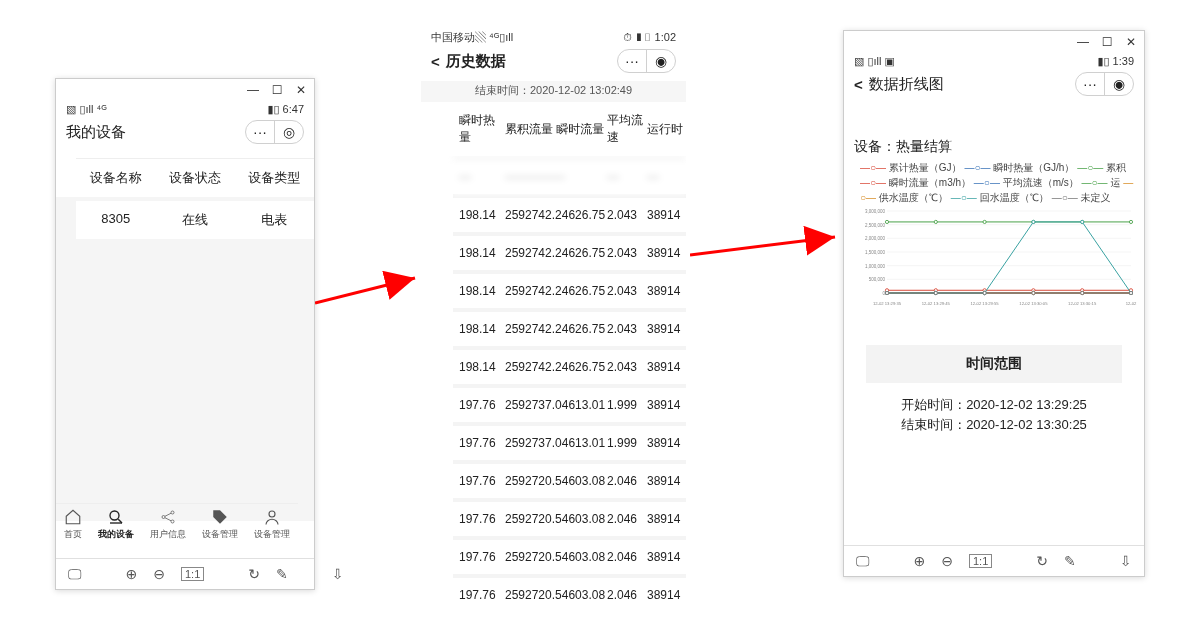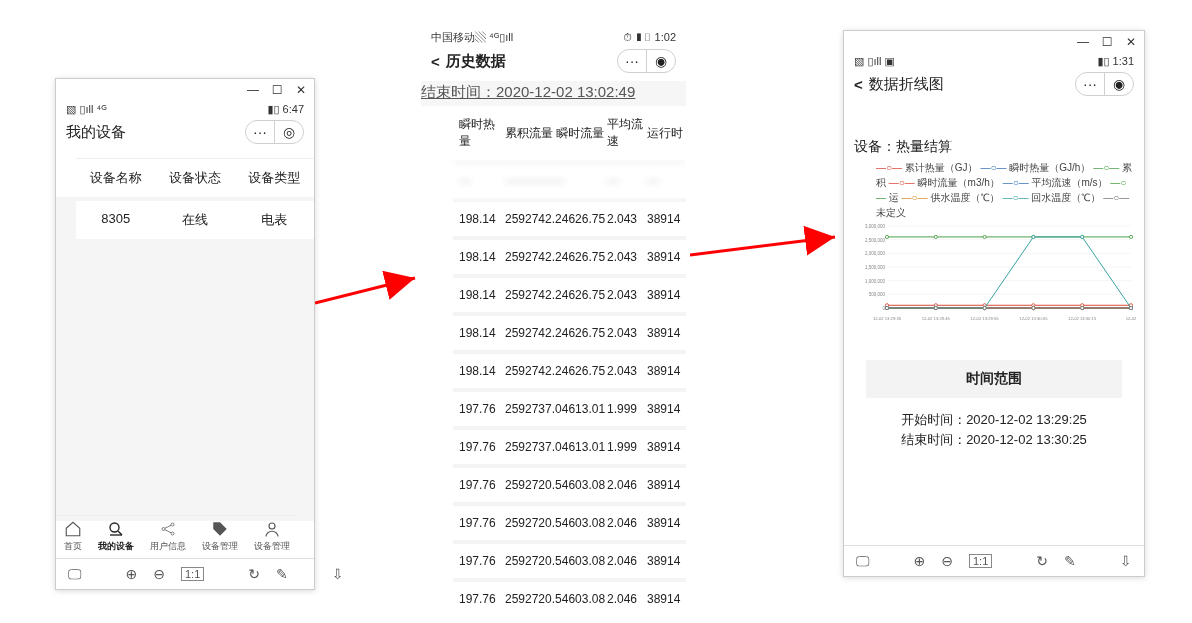--- a/index.html
+++ b/index.html
@@ -86,47 +86,47 @@
   }
   #phone1 .device-tab-header{font-weight:500;border-top:1px solid #eee;margin-top:6px;}
   #phone1 .device-list{background:#f5f5f5;padding-top:4px;height:320px;}
   #phone1 .device-row{margin-bottom:4px;}
   #phone1 .tabbar{
     position:absolute;
     bottom:32px;left:0;right:16px;
     display:flex;
     border-top:1px solid #eee;
     justify-content:space-around;
-    padding:4px 0 4px 0;
+    padding:4px 0 16px 0;
   }
   #phone1 .tabbar .tab{display:flex;flex-direction:column;align-items:center;font-size:9px;gap:2px;color:#555;}
   #phone1 .tabbar .tab.active{color:#222;font-weight:600;}
   #phone1 .tabbar svg{width:18px;height:18px;}
   
   #phone2{left:421px;top:30px;width:265px;height:570px;border:none;box-shadow:none;}
   #phone2 .status-bar{padding-top:0;}
-  #phone2 .summary-line{font-size:15px;text-align:left;color:#555;padding:2px 0 4px 0;background:#f6f6f6;text-decoration:underline;}
+  #phone2 .summary-line{font-size:11px;text-align:center;color:#555;padding:2px 0 4px 0;background:#f6f6f6;}
   #phone2 .table-head,
   #phone2 .table-row{
     display:grid;
     grid-template-columns:44px 100px 38px 44px;
     gap:2px;
     font-size:12px;
     padding:10px 6px;
     align-items:center;
     margin-left:32px;
   }
   #phone2 .table-head{font-weight:500;background:#fff;}
   #phone2 .table-row{background:#fff;border-top:4px solid #f4f4f4;}
   #phone2 .table-body{max-height:480px;overflow:hidden;}
   #phone2 .blur-row{filter:blur(3px);color:#aaa;}
   
   #phone3{left:843px;top:30px;width:300px;height:545px;}
   #phone3 .device-line{font-size:14px;padding:2px 10px;margin-top:32px;}
-  #phone3 .legend{font-size:10px;padding:2px 8px 2px 32px;line-height:15px;color:#444;}
+  #phone3 .legend{font-size:10px;padding:2px 8px 2px 16px;line-height:15px;color:#444;}
   #phone3 .chart-wrap{padding:0 6px 2px 8px;}
   #phone3 svg.chart{width:100%;height:100px;display:block;}
   #phone3 .time-range-title{
     background:#f3f3f3;
     text-align:center;
     font-weight:600;
     font-size:14px;
     padding:10px 0;
     margin:36px 22px 12px 22px;
   }
@@ -323,21 +323,21 @@
 </div>
 
 <div id="phone3" class="phone-window">
   <div class="win-titlebar">
     <span class="win-btn">—</span>
     <span class="win-btn">☐</span>
     <span class="win-btn">✕</span>
   </div>
   <div class="status-bar">
     <span class="status-left">▧ ▯ıll ▣</span>
-    <span class="status-right">▮▯ 1:31</span>
+    <span class="status-right">▮▯ 1:39</span>
   </div>
   <div class="wx-header">
     <span class="left-group">
       <span style="font-weight:bold;">&lt;</span>
       <span>数据折线图</span>
     </span>
     <span class="capsule">
       <span>···</span>
       <span>◉</span>
     </span>

